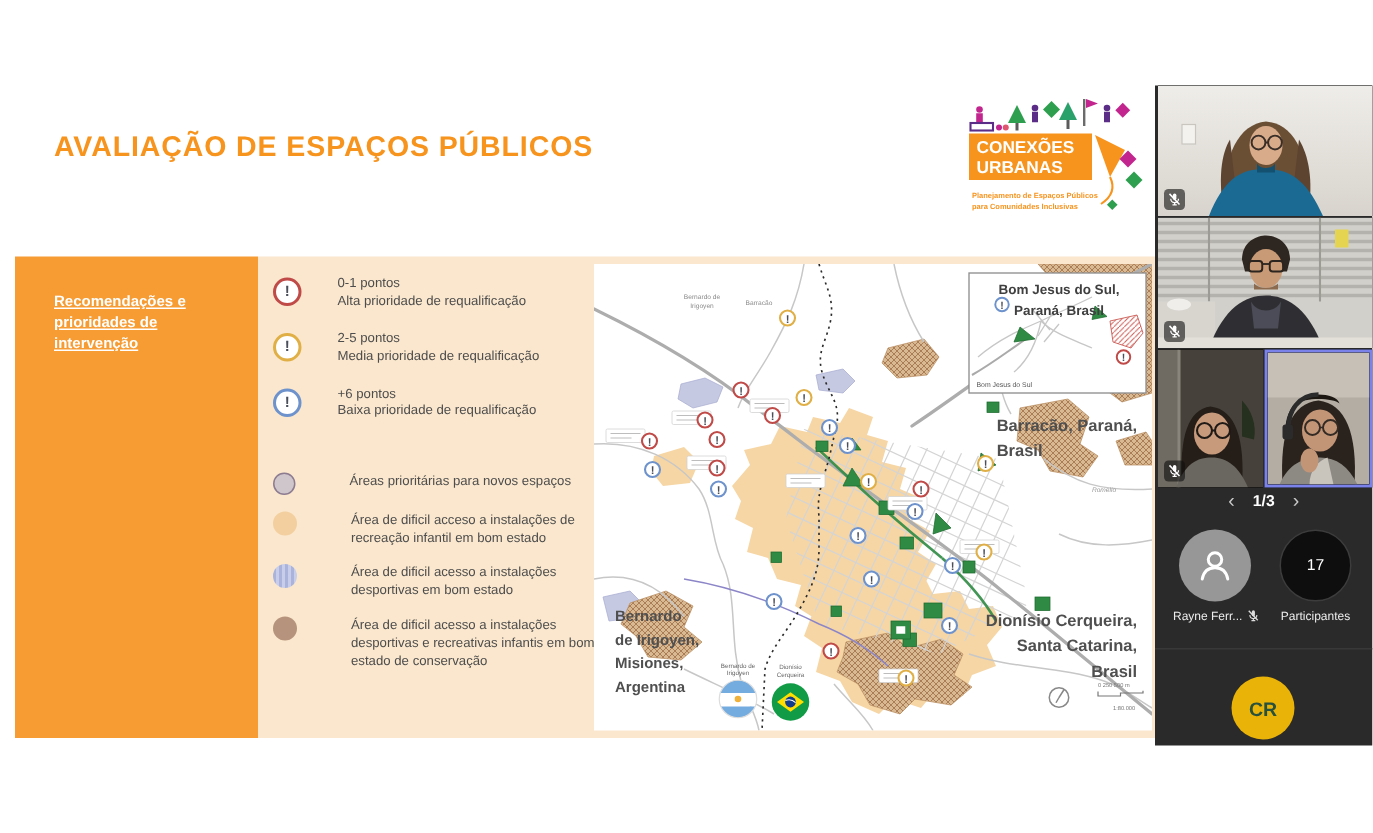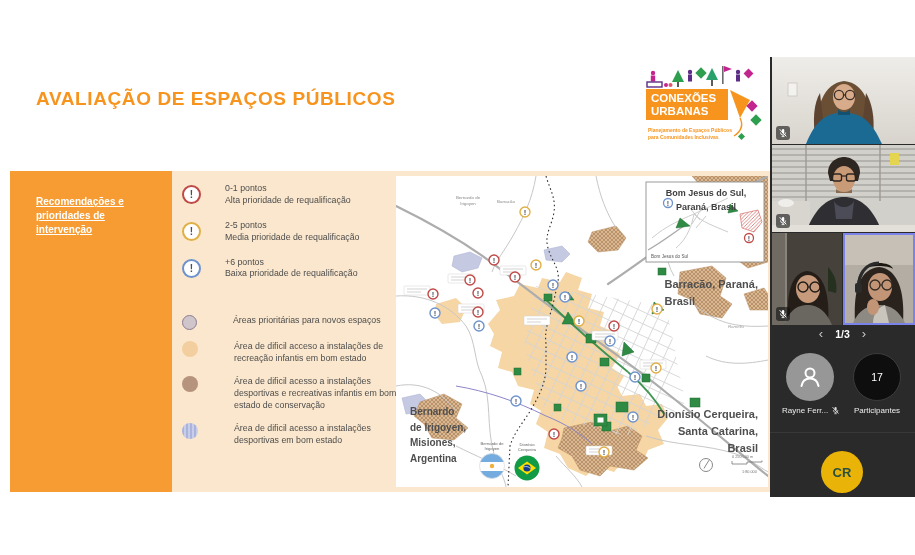--- a/index.html
+++ b/index.html
@@ -137,29 +137,29 @@
       </div>
 
       <div class="legend-gap"></div>
 
       <div class="area-item">
         <div class="sw sw-gray"></div>
         <div class="area-text">Áreas prioritárias para novos espaços</div>
       </div>
       <div class="area-item">
         <div class="sw sw-peach"></div>
-        <div class="area-text">Área de dificil acceso a instalações de recreação infantis em bom estado</div>
+        <div class="area-text">Área de dificil acceso a instalações de recreação infantil em bom estado</div>
+      </div>
+      <div class="area-item">
+        <div class="sw sw-lav"></div>
+        <div class="area-text">Área de dificil acesso a instalações desportivas em bom estado</div>
       </div>
       <div class="area-item">
         <div class="sw sw-brown"></div>
         <div class="area-text">Área de dificil acesso a instalações desportivas e recreativas infantis em bom estado de conservação</div>
-      </div>
-      <div class="area-item">
-        <div class="sw sw-lav"></div>
-        <div class="area-text">Área de dificil acesso a instalações desportivas em bom estado</div>
       </div>
     </div>
   </div>
 
   <div class="map-wrap">
     <svg width="372" height="311" viewBox="0 0 372 311">
       <defs>
         <pattern id="hb" width="4" height="4" patternUnits="userSpaceOnUse">
           <rect width="4" height="4" fill="#d9b992"></rect>
           <path d="M0,4 L4,0 M0,0 L4,4" stroke="#a5764f" stroke-width="0.6"></path>

